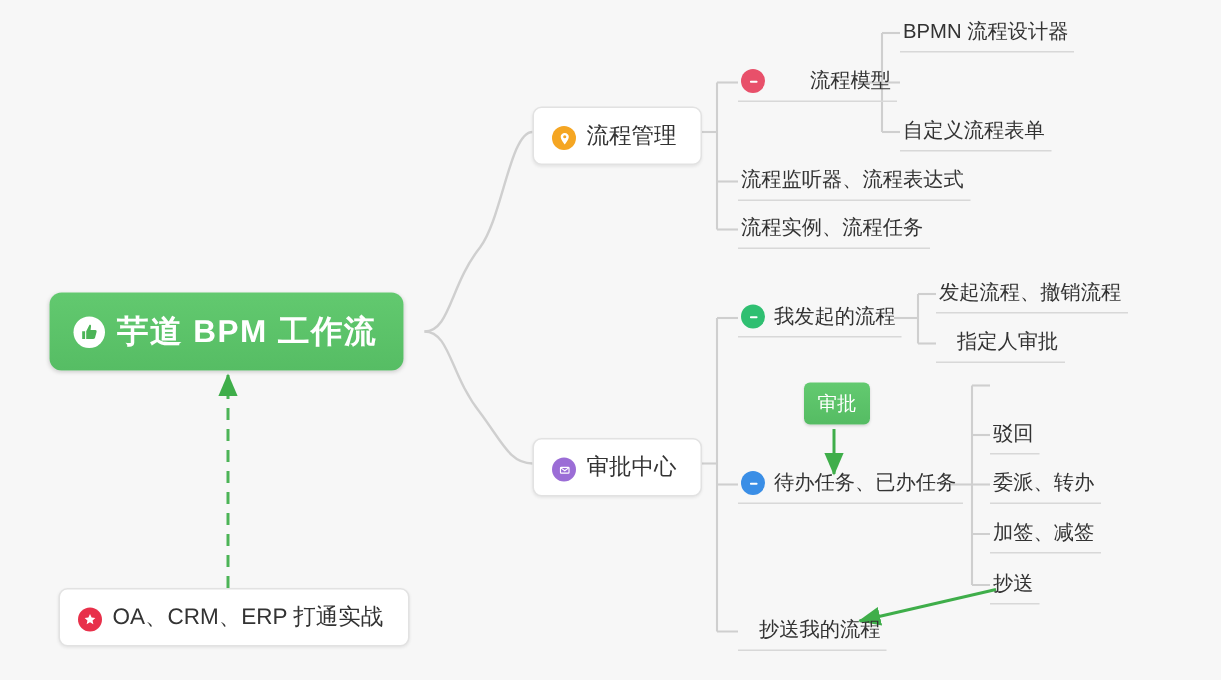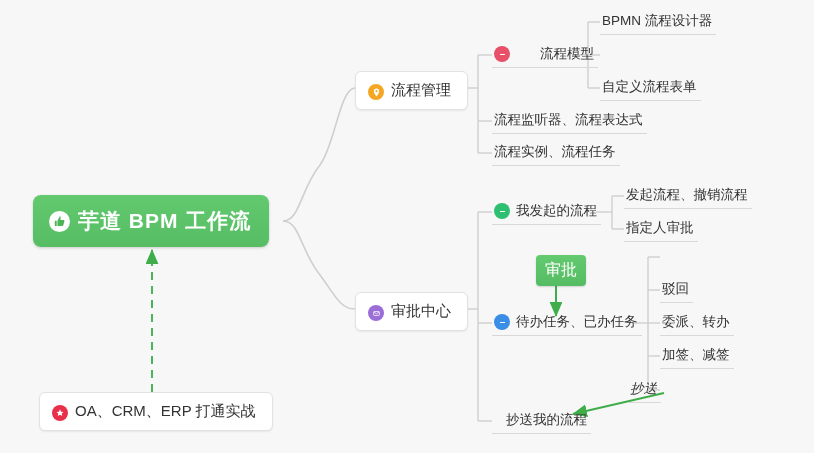--- a/index.html
+++ b/index.html
@@ -70,21 +70,21 @@
     align-items: center;
   }
   .plain .label { margin-left: 6px; }
 
   
   .tag {
     background: #5cc36a;
     background: linear-gradient(#63ca70, #55bc63);
     color: #ffffff;
     border-radius: 4px;
-    font-size: 16px;
+    font-size: 13px;
     padding: 5px 9px;
     box-shadow: 0 1px 2px rgba(0,0,0,0.15);
     text-align: center;
   }
 
   
   .cicon {
     width: 16px; height: 16px;
     border-radius: 50%;
     display: inline-flex;
@@ -209,21 +209,21 @@
           <rect x="2.6" y="5.2" width="6.8" height="1.6" rx="0.8" fill="#ffffff"></rect>
         </svg>
     </span>
     <span class="label">我发起的流程</span>
   </div>
 
   <div class="node plain" style="left:624px; top:183px;text-align:center;">
     <span class="label" style="margin-left:0;">发起流程、撤销流程</span>
   </div>
   <div class="node plain" style="left:624px; top:216px;">
-    <span class="label" style="margin-left:0;">指定人审批</span>
+    <span class="label" style="margin-left:12px;">指定人审批</span>
   </div>
 
   <div class="node tag" style="left:536px; top:255px;">
     <span class="label">审批</span>
   </div>
 
   <div class="node plain" style="left:492px; top:310px;">
     <span class="cicon" style="background:#3a8ee6;">
       <svg width="9" height="9" viewBox="0 0 12 12">
           <rect x="2.6" y="5.2" width="6.8" height="1.6" rx="0.8" fill="#ffffff"></rect>
@@ -234,21 +234,21 @@
 
   <div class="node plain" style="left:660px; top:277px;align-items:center;">
     <span class="label" style="margin-left:0;">驳回</span>
   </div>
   <div class="node plain" style="left:660px; top:310px;text-align:center;">
     <span class="label" style="margin-left:0;">委派、转办</span>
   </div>
   <div class="node plain" style="left:660px; top:343px;">
     <span class="label" style="margin-left:0;">加签、减签</span>
   </div>
-  <div class="node plain" style="left:628px; top:377px;font-style:italic;">
+  <div class="node plain" style="left:660px; top:377px;">
     <span class="label" style="margin-left:0;">抄送</span>
   </div>
 
   <div class="node plain" style="left:492px; top:408px;">
     <span class="label" style="margin-left:12px;">抄送我的流程</span>
   </div>
 
   <div class="node boxed" style="left:39px; top:392px;">
     <span class="cicon" style="background:#e8304a;">
       <svg width="10" height="10" viewBox="0 0 12 12">

